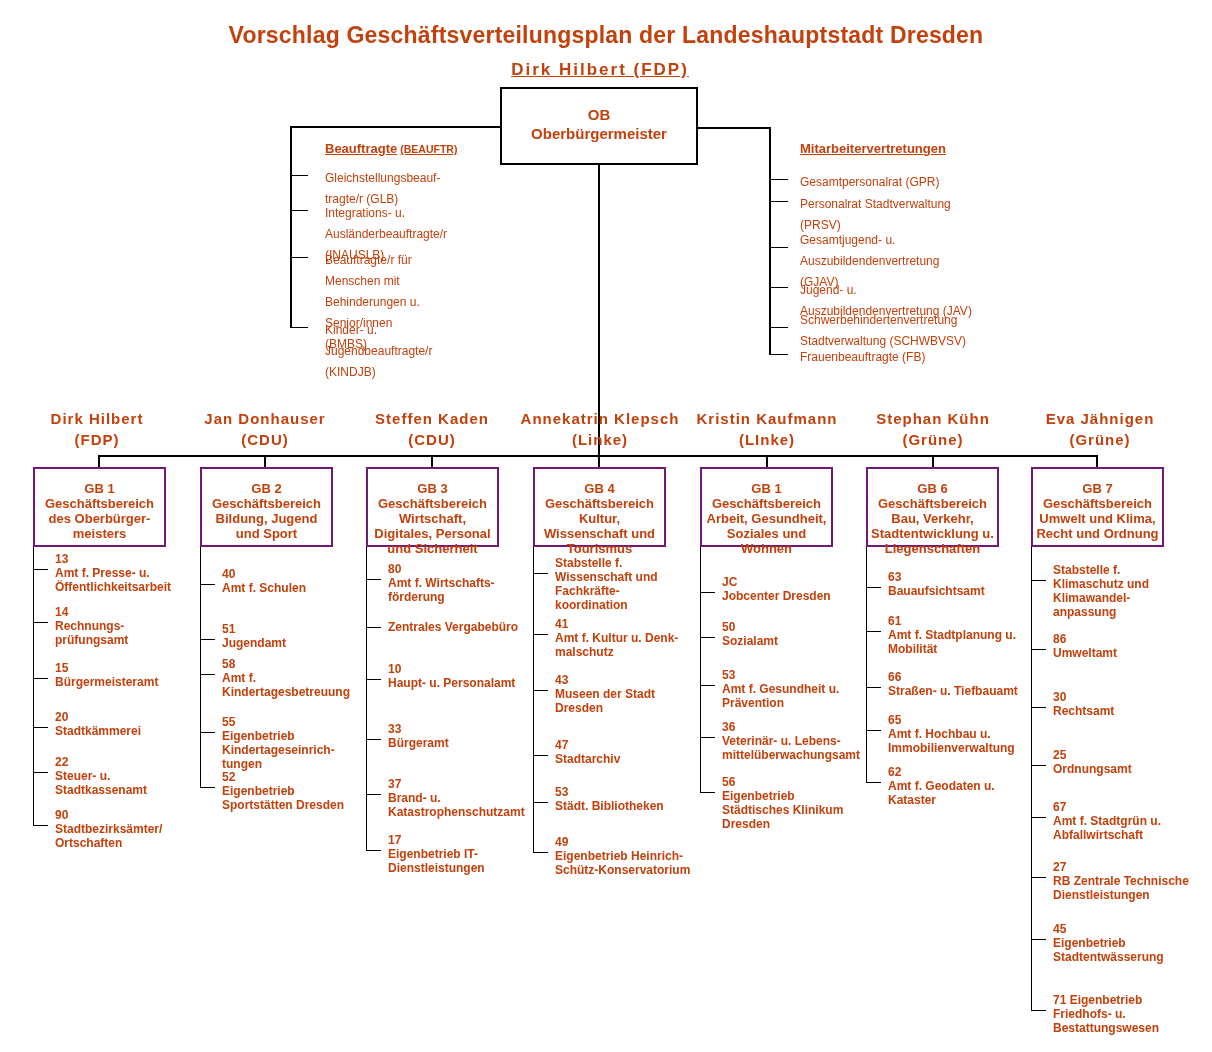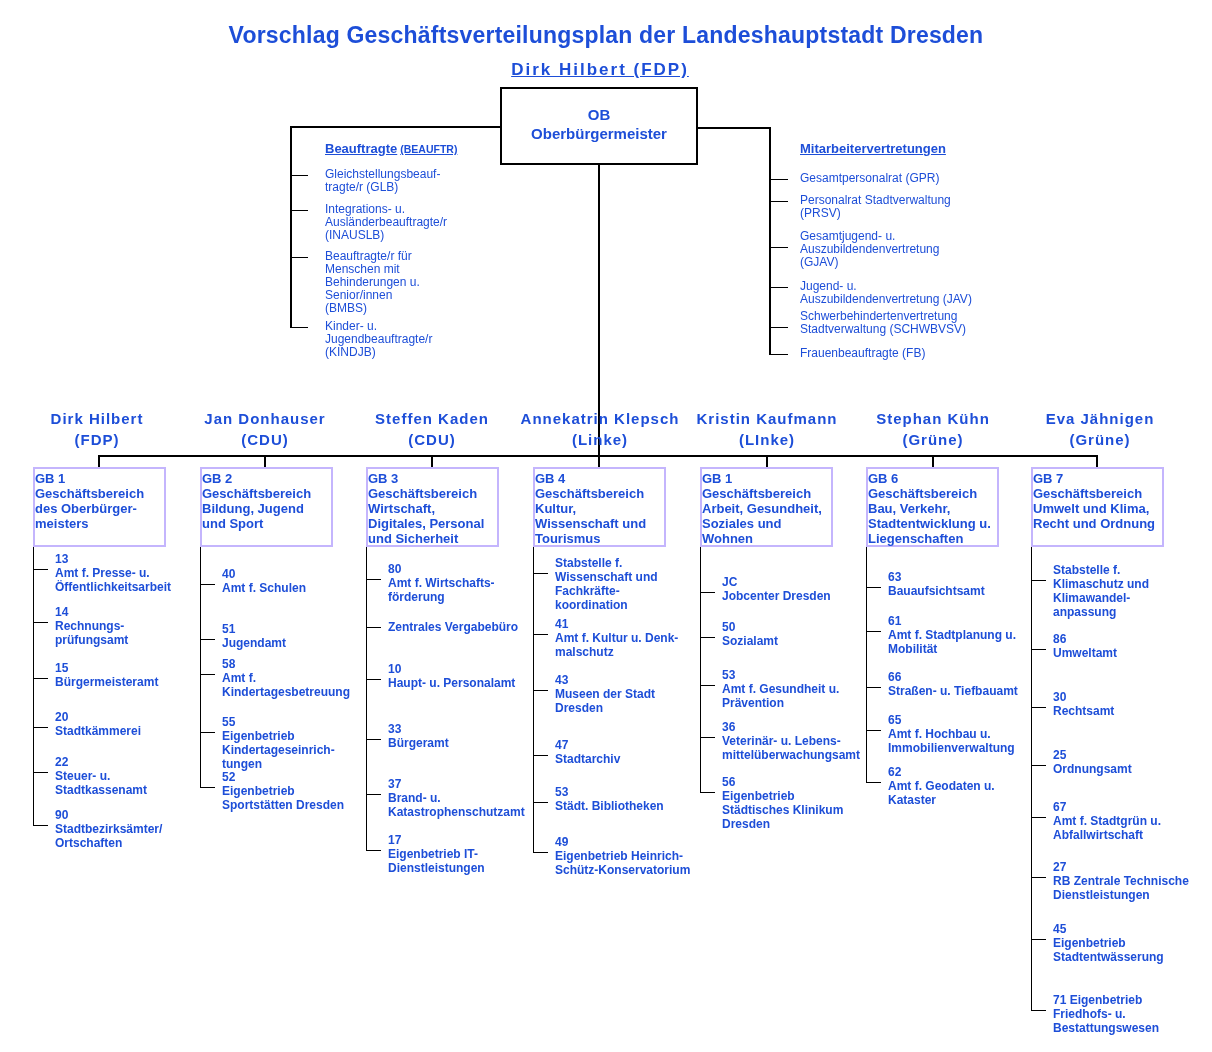--- a/index.html
+++ b/index.html
@@ -1,38 +1,38 @@
 <!DOCTYPE html>
 <html><head>
 <meta charset="utf-8">
 <style>
   html,body{margin:0;padding:0;background:#fff;}
   #canvas{position:relative;width:1212px;height:1052px;background:#fff;
-          font-family:"Liberation Sans",sans-serif;color:#1d4ed8;overflow:hidden;}
+          font-family:"Liberation Sans",sans-serif;color:#c2410c;overflow:hidden;}
   .line{position:absolute;background:#000;}
   #title{position:absolute;top:22px;left:0;width:1212px;text-align:center;
          font-weight:bold;font-size:23px;letter-spacing:0.2px;}
   #mayor-name{position:absolute;top:60px;left:450px;width:300px;text-align:center;
               font-weight:bold;font-size:17px;letter-spacing:2px;text-decoration:underline;}
   #obbox{position:absolute;left:500px;top:87px;width:198px;height:78px;box-sizing:border-box;
          border:2px solid #000;text-align:center;font-weight:bold;font-size:15px;
          line-height:19px;padding-top:16px;white-space:pre-line;}
   .side-head{position:absolute;font-weight:bold;text-decoration:underline;font-size:13px;}
   .side-head .abbr{font-size:10.5px;margin-left:3px;}
-  .sitem{position:absolute;width:205px;font-size:12px;line-height:13px;white-space:pre-line;}
+  .sitem{position:absolute;width:205px;font-size:12px;line-height:21px;white-space:pre-line;}
   .sitem::before{content:"";position:absolute;height:1px;background:#000;top:7px;}
   .sl::before{left:-35px;width:18px;}
   .sr::before{left:-30px;width:18px;}
   .tick2::before{top:17px;}
   .leader{position:absolute;top:408px;width:200px;text-align:center;font-weight:bold;
           font-size:15px;line-height:21px;letter-spacing:1px;}
   .leader span{display:block;}
   .gbbox{position:absolute;top:467px;width:133px;height:80px;box-sizing:border-box;
-         border:2px solid #c4b5fd;font-weight:bold;font-size:13px;
-         line-height:15px;padding-top:2px;white-space:pre-line;}
+         border:2px solid #701a75;text-align:center;font-weight:bold;font-size:13px;
+         line-height:15px;padding-top:12px;white-space:pre-line;}
   .item{position:absolute;width:152px;font-weight:bold;font-size:12px;line-height:14px;}
   .item::before{content:"";position:absolute;height:1px;background:#000;left:-22px;width:15px;top:17px;}
   .tick1::before{top:7px;}
   .item .num{display:block;}
   .item .nm{display:block;white-space:pre-line;}
   .it{}
 </style>
 </head>
 <body>
 

